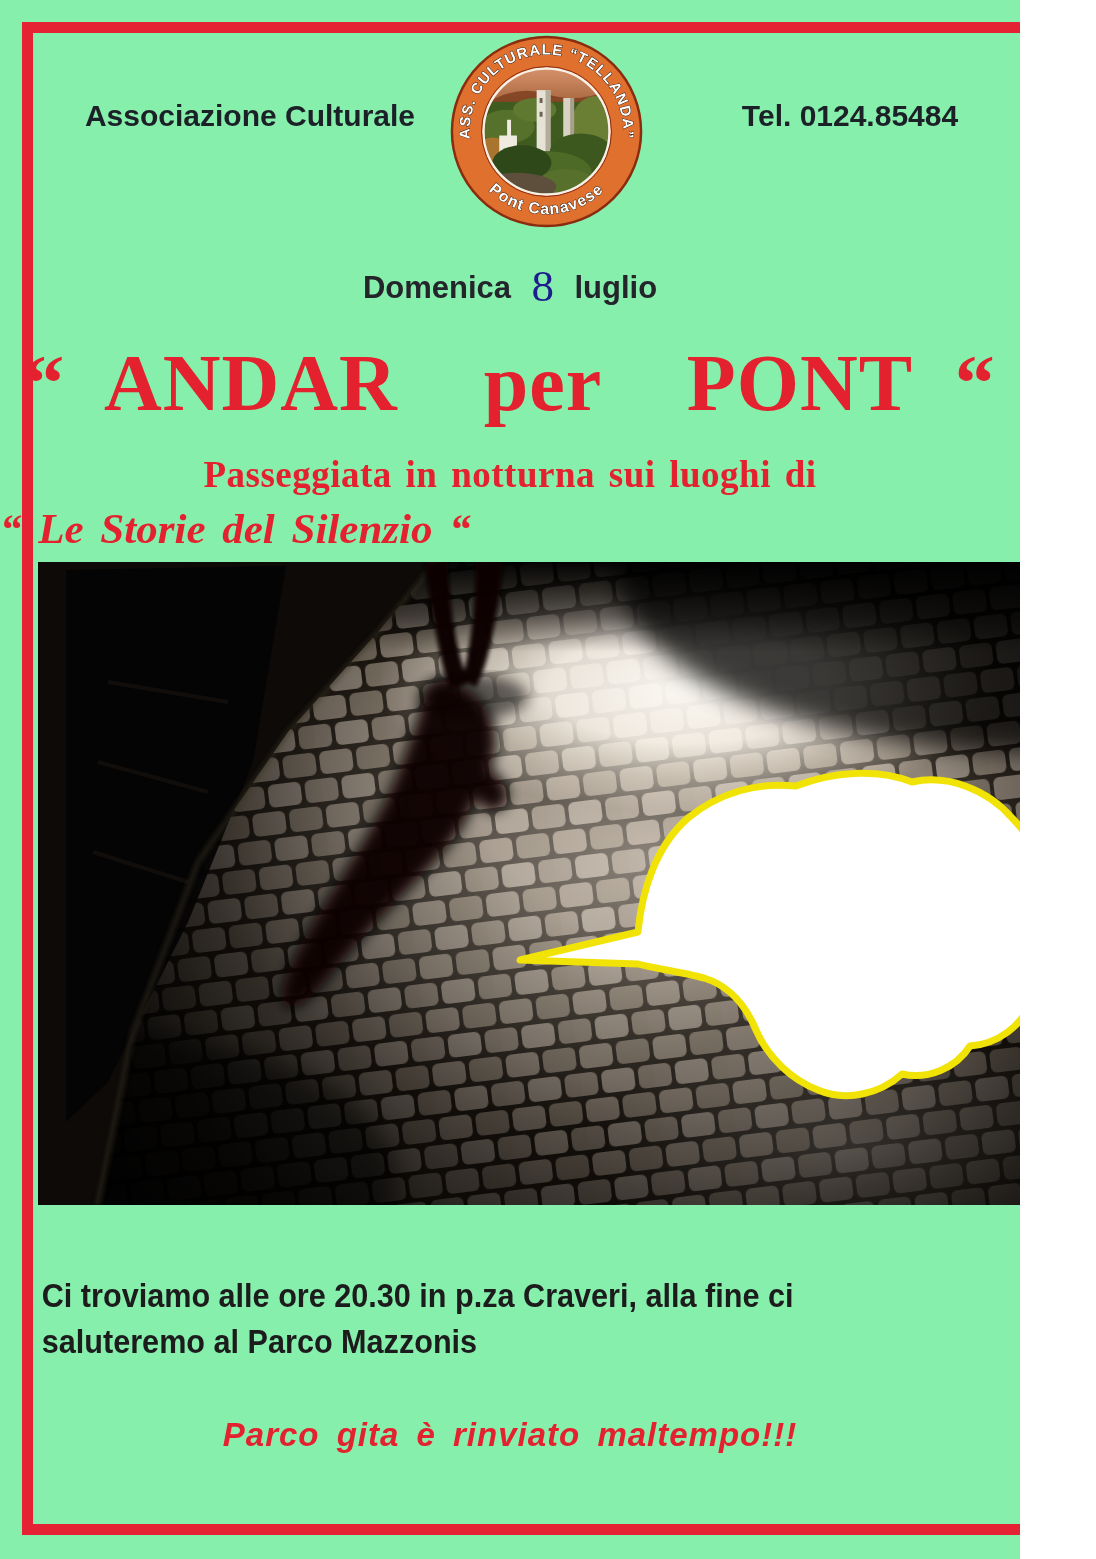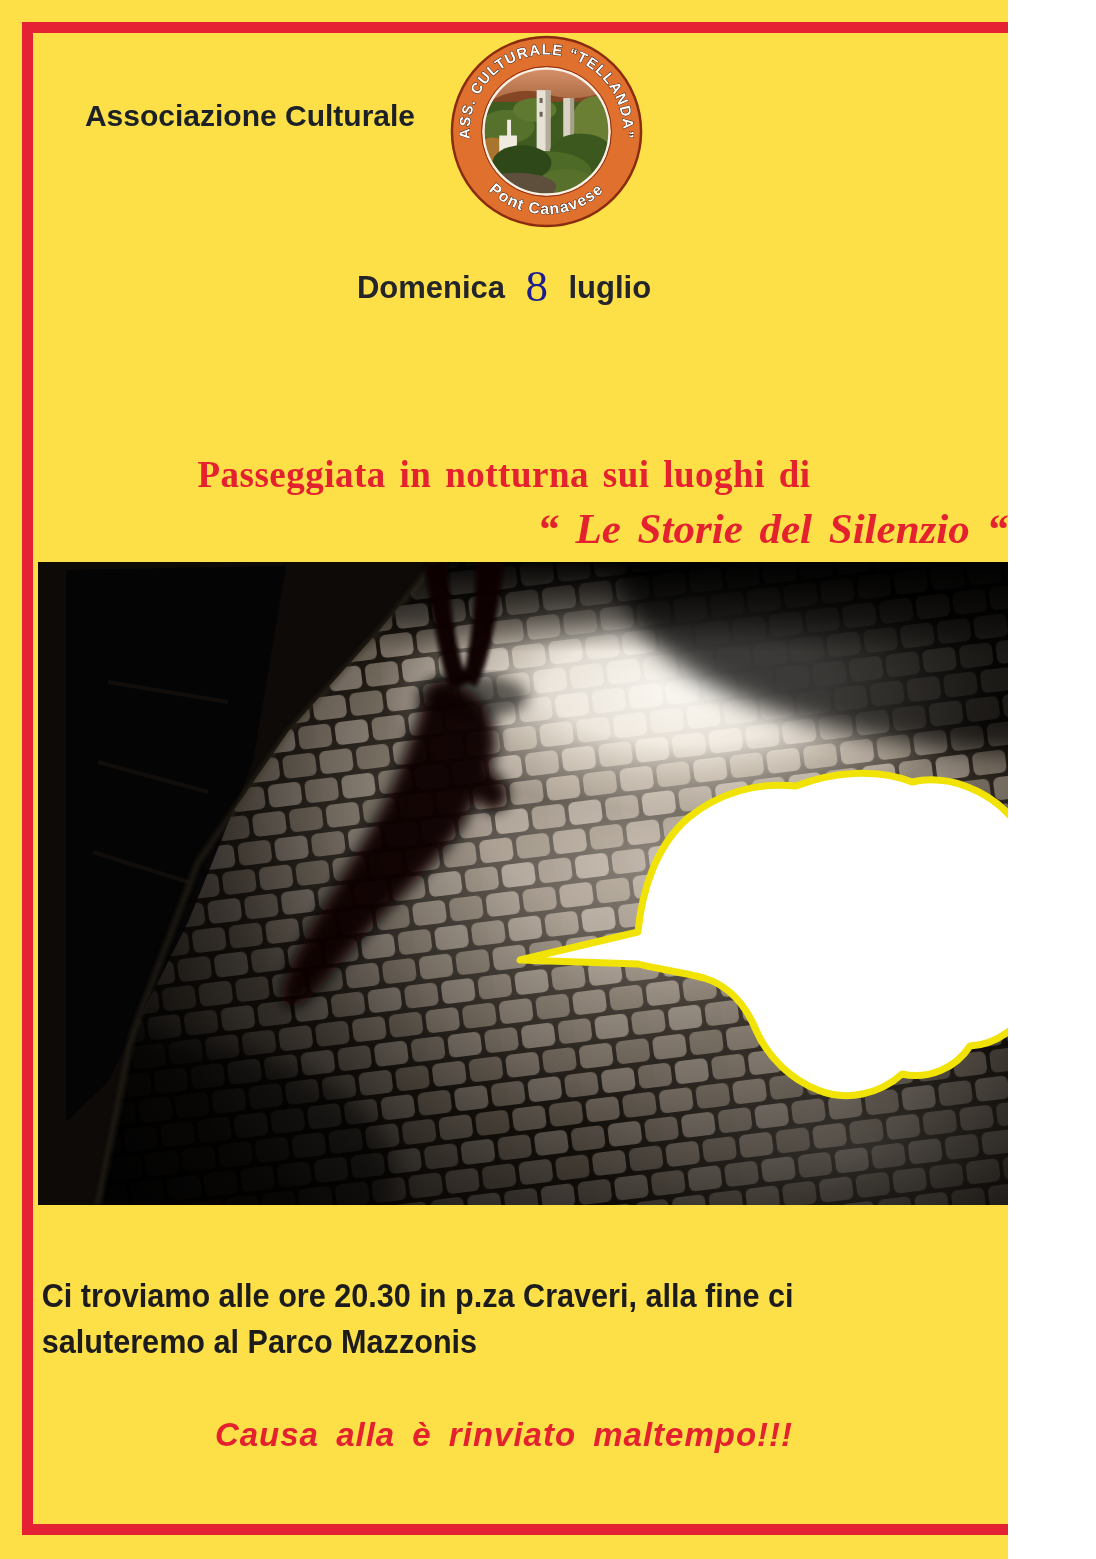--- a/index.html
+++ b/index.html
@@ -1,17 +1,17 @@
 <!DOCTYPE html>
 <html><head>
 <meta charset="utf-8">
 <style>
   html,body{margin:0;padding:0;background:#ffffff;}
-  .page{position:relative;width:1008px;height:1559px;background:#fde047;overflow:hidden;
-        font-family:"Liberation Sans",sans-serif;}
+  .page{position:relative;width:1008px;height:1559px;background:#86efac;overflow:hidden;
+        font-family:"Liberation Sans",sans-serif;padding-left:12px;}
   .frame{position:absolute;left:22px;top:22px;width:1051px;height:1513px;
          border:11px solid #e52134;box-sizing:border-box;}
   .abs{position:absolute;}
   .pre{white-space:pre;}
 
   .org-block{left:52px;top:97px;width:396px;text-align:center;
              font-weight:bold;font-size:30px;line-height:38px;color:#1c2128;}
   .addr-block{left:648px;top:97px;width:404px;text-align:center;
               font-weight:bold;font-size:30px;line-height:38px;color:#1c2128;}
   .logo-box{left:448px;top:33px;width:197px;height:197px;}
@@ -20,21 +20,21 @@
   .date-word{font-weight:bold;font-size:31px;vertical-align:middle;}
   .date-num{font-family:"Liberation Serif",serif;font-size:45px;color:#1d1d8f;
             margin:0 16px;vertical-align:middle;position:relative;top:-2px;}
 
   .main-title{left:0;top:338px;width:100%;text-align:center;color:#e4212e;
               font-family:"Liberation Serif",serif;font-weight:bold;font-size:80px;
               letter-spacing:1px;word-spacing:22px;white-space:pre;}
   .subtitle1{left:0;top:453px;width:100%;text-align:center;color:#e4212e;
              font-family:"Liberation Serif",serif;font-weight:bold;font-size:37px;
              letter-spacing:.5px;word-spacing:4px;}
-  .subtitle2{left:0;top:504px;width:100%;text-align:right;color:#e4212e;
+  .subtitle2{left:0;top:504px;width:100%;text-align:left;color:#e4212e;
              font-family:"Liberation Serif",serif;font-weight:bold;font-style:italic;
              font-size:43px;word-spacing:6px;white-space:pre;}
 
   .photo{left:38px;top:562px;width:1019px;height:643px;background:#050404;}
   .photo svg{display:block;}
 
   .info-block{left:0;top:1272px;width:100%;text-align:left;color:#1c1c1c;}
   .squeeze{display:inline-block;transform:scaleX(.9);transform-origin:50% 50%;
            font-weight:bold;font-size:34px;line-height:46px;letter-spacing:0;}
   .notice{left:0;top:1416px;width:100%;text-align:center;color:#e4212e;
@@ -91,28 +91,30 @@
       <text font-family="Liberation Sans, sans-serif" font-weight="bold" font-size="15" fill="#ffffff" stroke="#1a1a1a" stroke-width="0.9" paint-order="stroke" letter-spacing="1.2" text-anchor="middle">
         <textPath href="#arcTop" startOffset="50%">ASS. CULTURALE “TELLANDA”</textPath>
       </text>
       <text font-family="Liberation Sans, sans-serif" font-weight="bold" font-size="16" fill="#ffffff" stroke="#1a1a1a" stroke-width="0.9" paint-order="stroke" letter-spacing="1.2" text-anchor="middle">
         <textPath href="#arcBot" startOffset="50%">Pont Canavese</textPath>
       </text>
     </svg>
   </div>
 
   <div class="addr-block abs">
+    <div>Tel. 0124.85484</div>
   </div>
 
   <div class="date-line abs">
     <span class="date-word">Domenica</span>
     <span class="date-num">8</span>
     <span class="date-word">luglio</span>
   </div>
 
+  <div class="main-title abs">“ ANDAR  per  PONT “</div>
   <div class="subtitle1 abs">Passeggiata in notturna sui luoghi di</div>
   <div class="subtitle2 abs">“ Le Storie del Silenzio “</div>
 
   <div class="photo abs">
     <svg width="1019" height="643" viewBox="0 0 1019 643">
       <defs>
         <pattern id="cob" width="74" height="54" patternUnits="userSpaceOnUse" patternTransform="rotate(-7 500 320)">
           <rect width="74" height="54" fill="#16110d"></rect>
           <rect x="2" y="2" width="33" height="23" rx="6" fill="#958a7d"></rect>
           <rect x="39" y="2" width="33" height="23" rx="6" fill="#847a6d"></rect>
@@ -217,14 +219,14 @@
     </svg>
   </div>
 
   <div class="info-block abs">
     <div class="squeeze">
       <span>Ci troviamo alle ore 20.30 in p.za Craveri, alla fine ci</span><br>
       <span>saluteremo al Parco Mazzonis</span>
     </div>
   </div>
 
-  <div class="notice abs">Causa alla è rinviato maltempo!!!</div>
+  <div class="notice abs">Parco gita è rinviato maltempo!!!</div>
 </div>
 
 </body></html>

